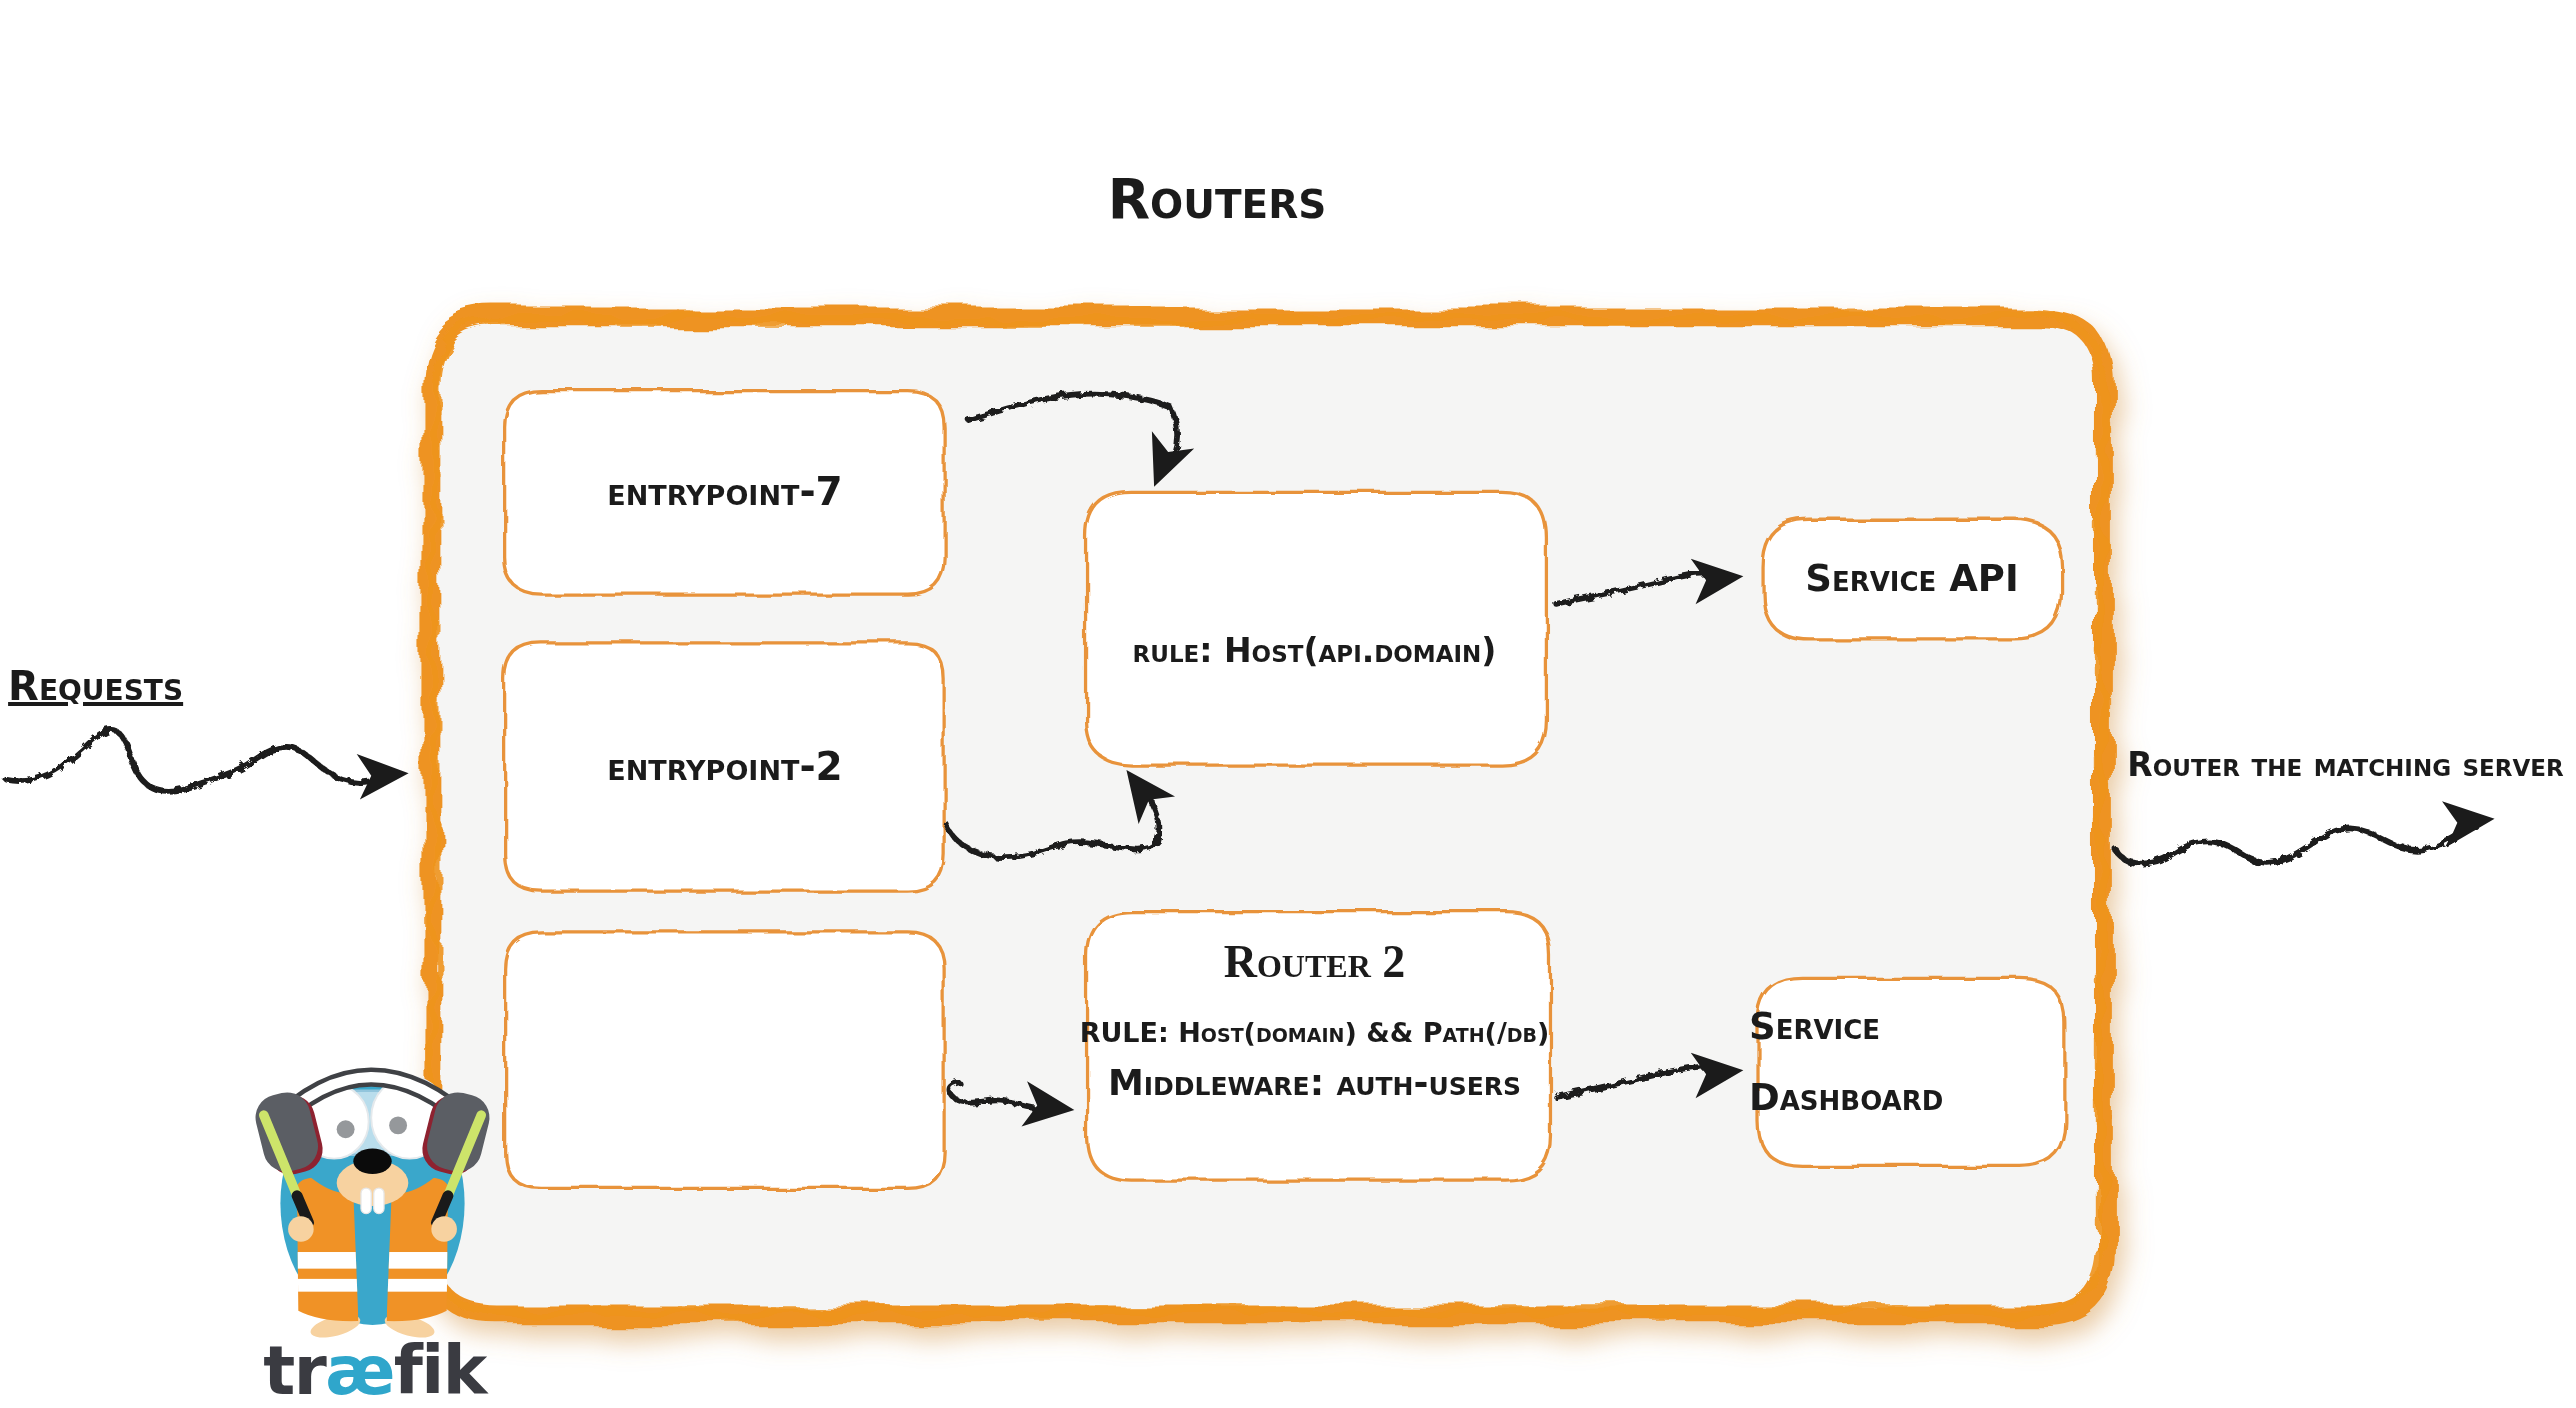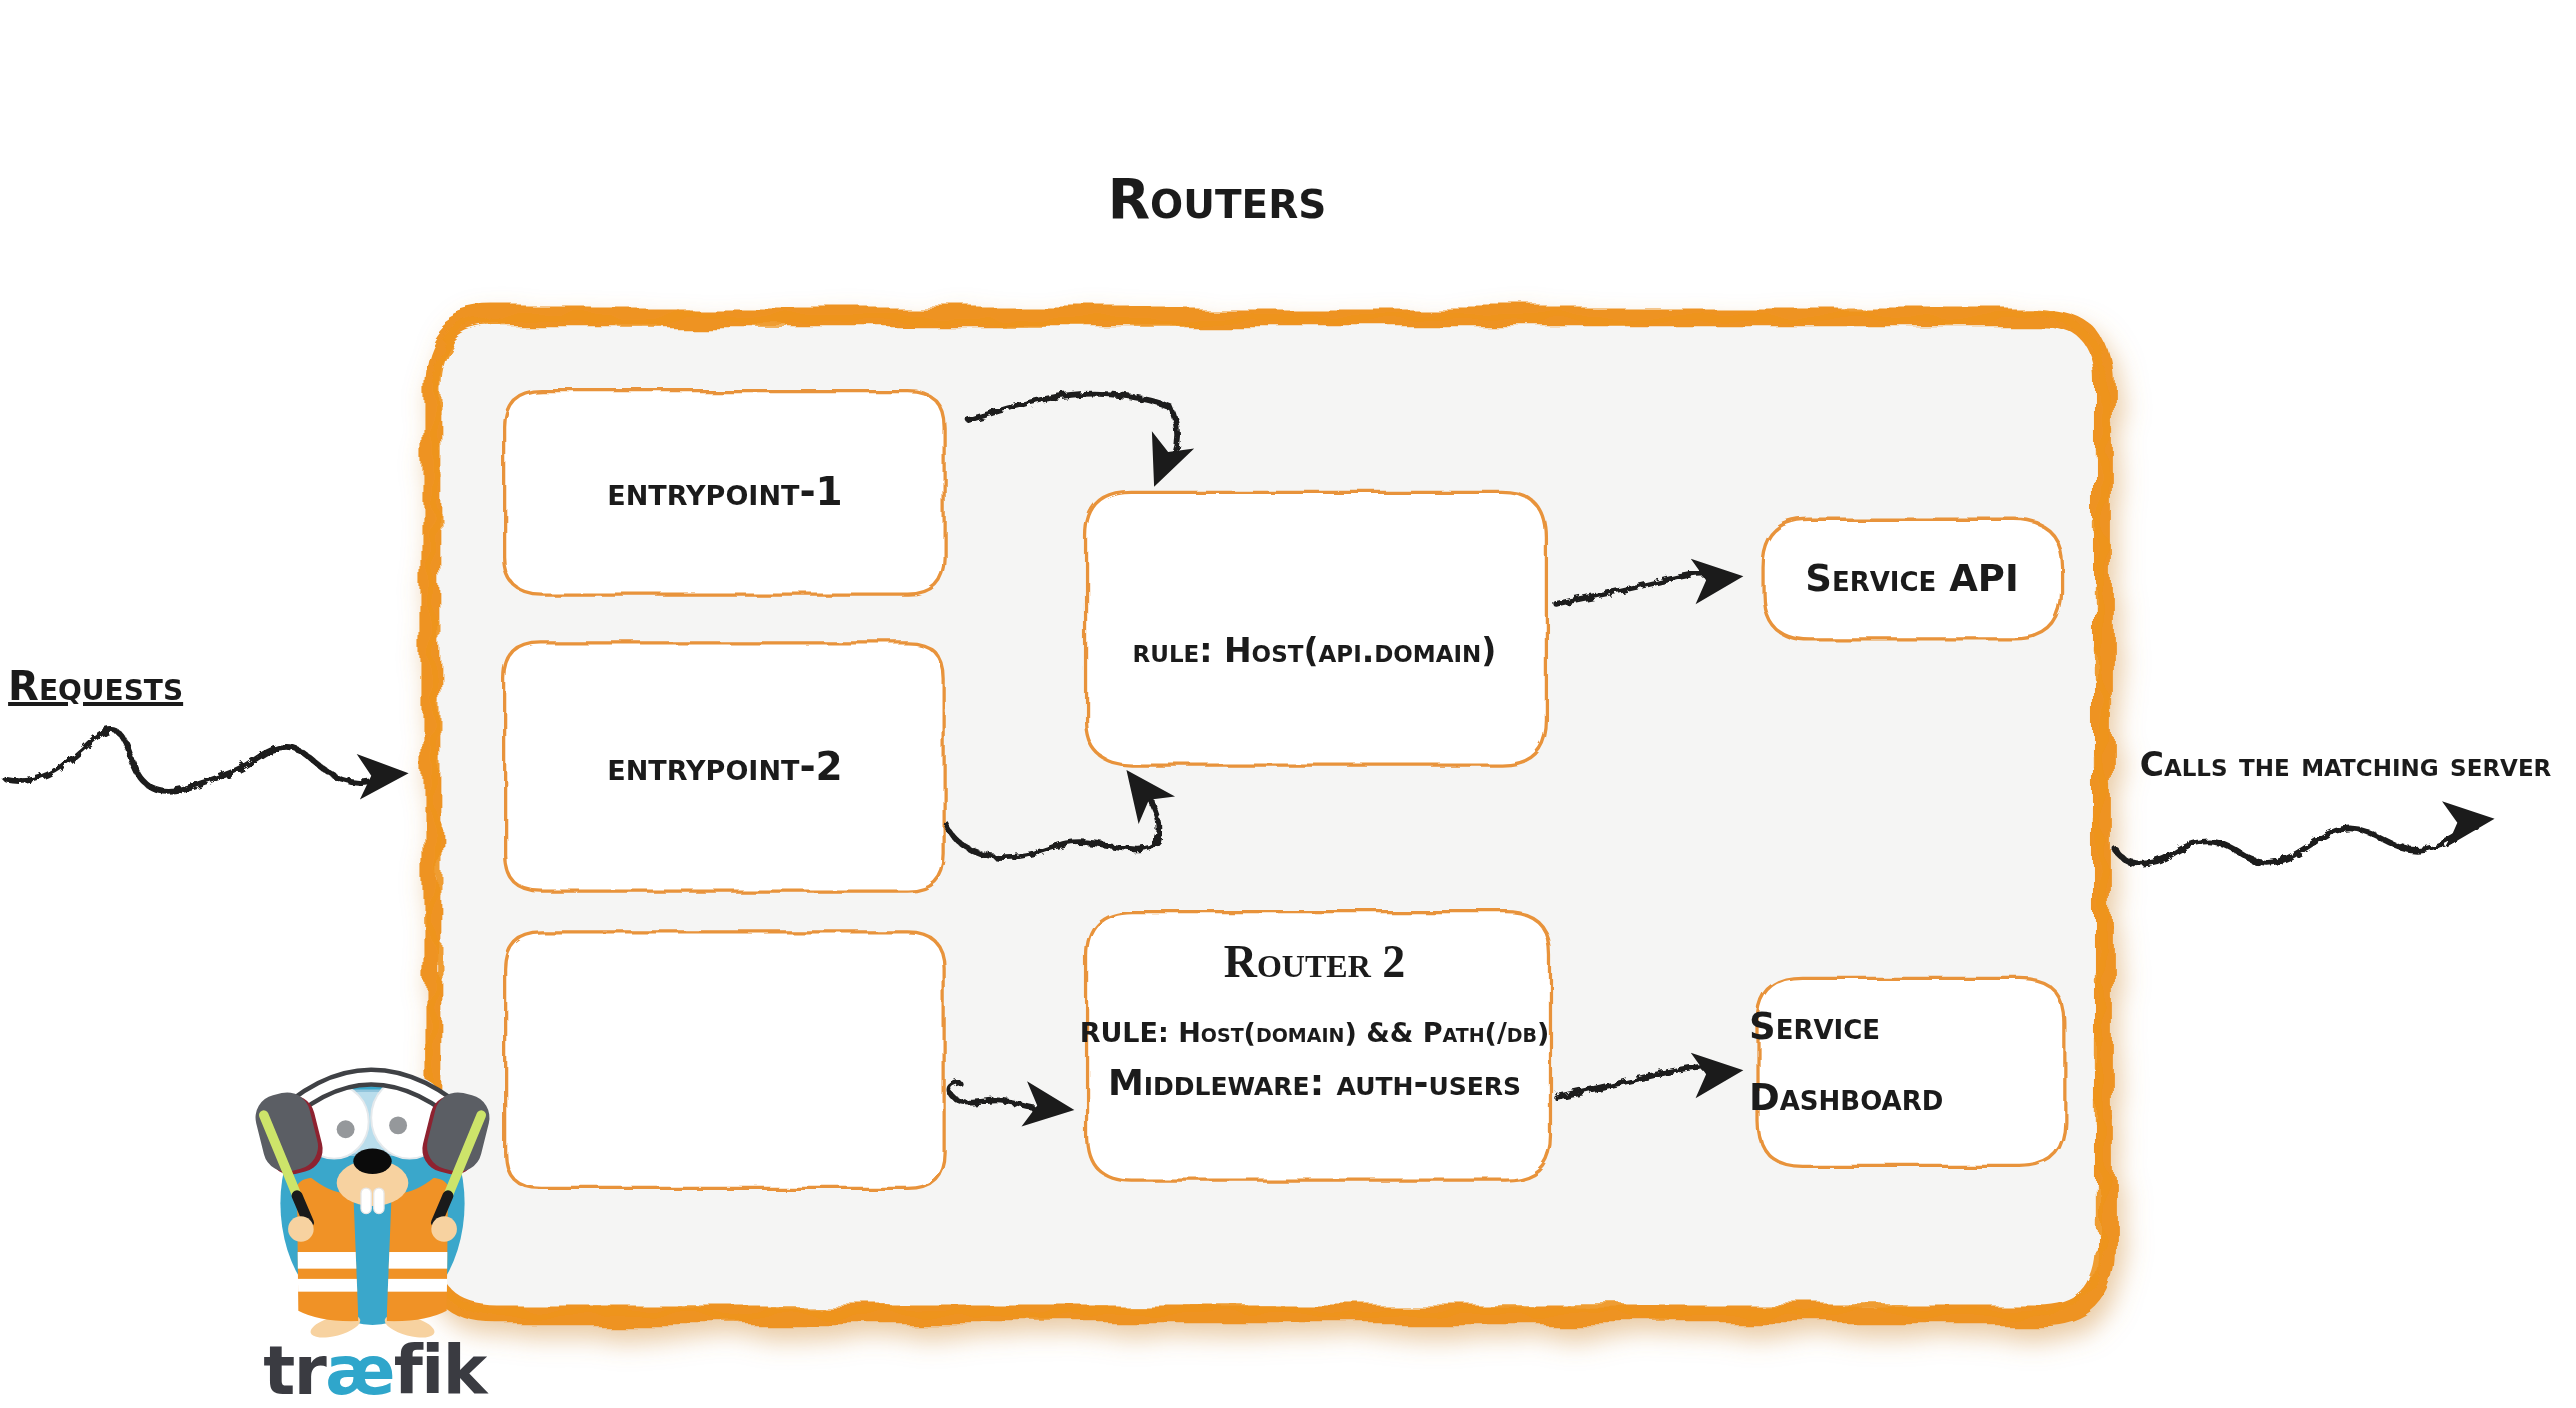--- a/index.html
+++ b/index.html
@@ -96,23 +96,23 @@
       <use href="#ah" transform="translate(1384,946) rotate(-127)"></use>
       <use href="#ah" transform="translate(2142,708) rotate(-6)"></use>
       <use href="#ah" transform="translate(1320,1364) rotate(7)"></use>
       <use href="#ah" transform="translate(2142,1315) rotate(-6)"></use>
       <use href="#ah" transform="translate(3065,1006) rotate(-6)"></use>
     </g>
   </svg>
 
   <div class="hand title">Routers</div>
   <div class="hand requests">Requests</div>
-  <div class="hand calls">Calls the matching server</div>
+  <div class="hand calls">Router the matching server</div>
 
-  <div class="hand ep ep1">entrypoint-1</div>
+  <div class="hand ep ep1">entrypoint-7</div>
   <div class="hand ep ep2">entrypoint-2</div>
 
   <div class="hand r1rule">rule: Host(api.domain)</div>
   <div class="hand r2t">Router 2</div>
   <div class="hand r2rule">RULE: Host(domain) &amp;&amp; Path(/db)</div>
   <div class="hand r2mw">Middleware: auth-users</div>
 
   <div class="hand api">Service API</div>
   <div class="hand dashline dash1">Service</div>
   <div class="hand dashline dash2">Dashboard</div>

